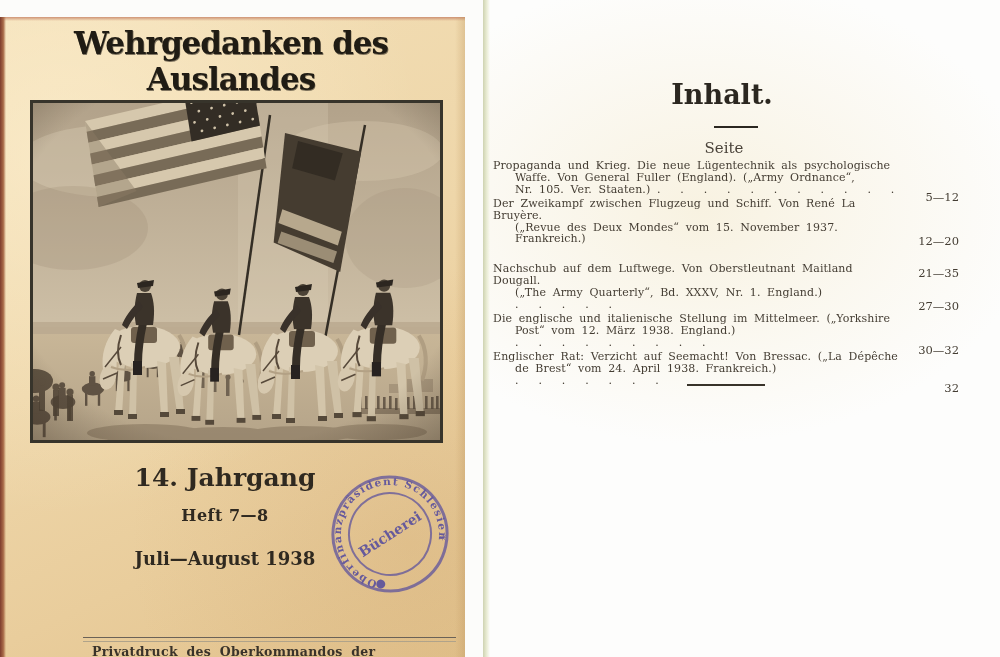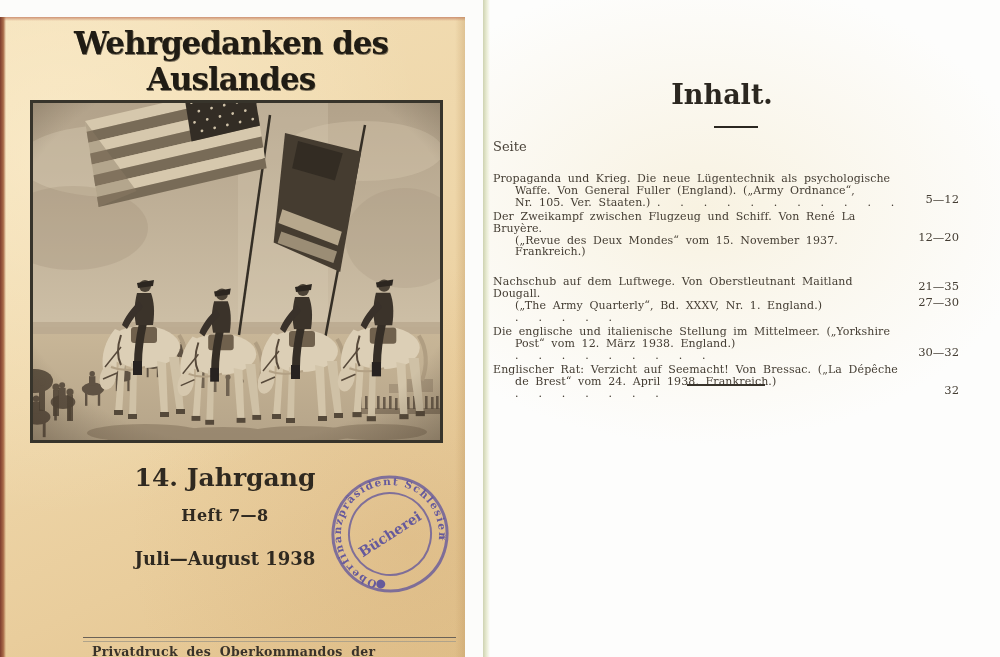--- a/index.html
+++ b/index.html
@@ -47,22 +47,22 @@
     background:radial-gradient(ellipse 430px 300px at 42% 32%, #f8f2e1, #fdfdfc 78%);}
   .gutter{position:absolute;left:0;top:0;width:7px;height:657px;
     background:linear-gradient(to right,#c9cea9,#e8ebd1 55%,rgba(255,255,255,0));
     opacity:.9;}
 
   #toc-heading{position:absolute;left:0;top:79px;width:478px;text-align:center;
     font-size:27px;font-weight:bold;color:#2b2720;}
   #heading-rule{position:absolute;left:231px;top:126px;width:44px;height:2px;background:#2b2720;}
 
   #toc{position:absolute;left:10px;top:139px;width:470px;}
-  #seite-label{text-align:left;padding-right:8px;font-size:13px;color:#4a433a;margin-bottom:19px;}
-  .toc-entry{display:flex;align-items:flex-start;margin-bottom:2px;}
+  #seite-label{text-align:center;padding-right:8px;font-size:15px;color:#4a433a;margin-bottom:3px;}
+  .toc-entry{display:flex;align-items:center;margin-bottom:2px;}
   .entry-lines{width:408px;}
   .toc-line{font-size:11px;line-height:11.9px;color:#443d33;word-spacing:3px;letter-spacing:.1px;}
   .toc-line.cont{padding-left:22px;}
   .entry-pages{flex:1;text-align:right;font-size:11.5px;color:#443d33;position:relative;top:19px;padding-right:4px;}
 
   #bottom-rule{position:absolute;left:204px;top:384px;width:78px;height:2px;background:#38332a;}
 </style>
 </head>
 <body>
 

